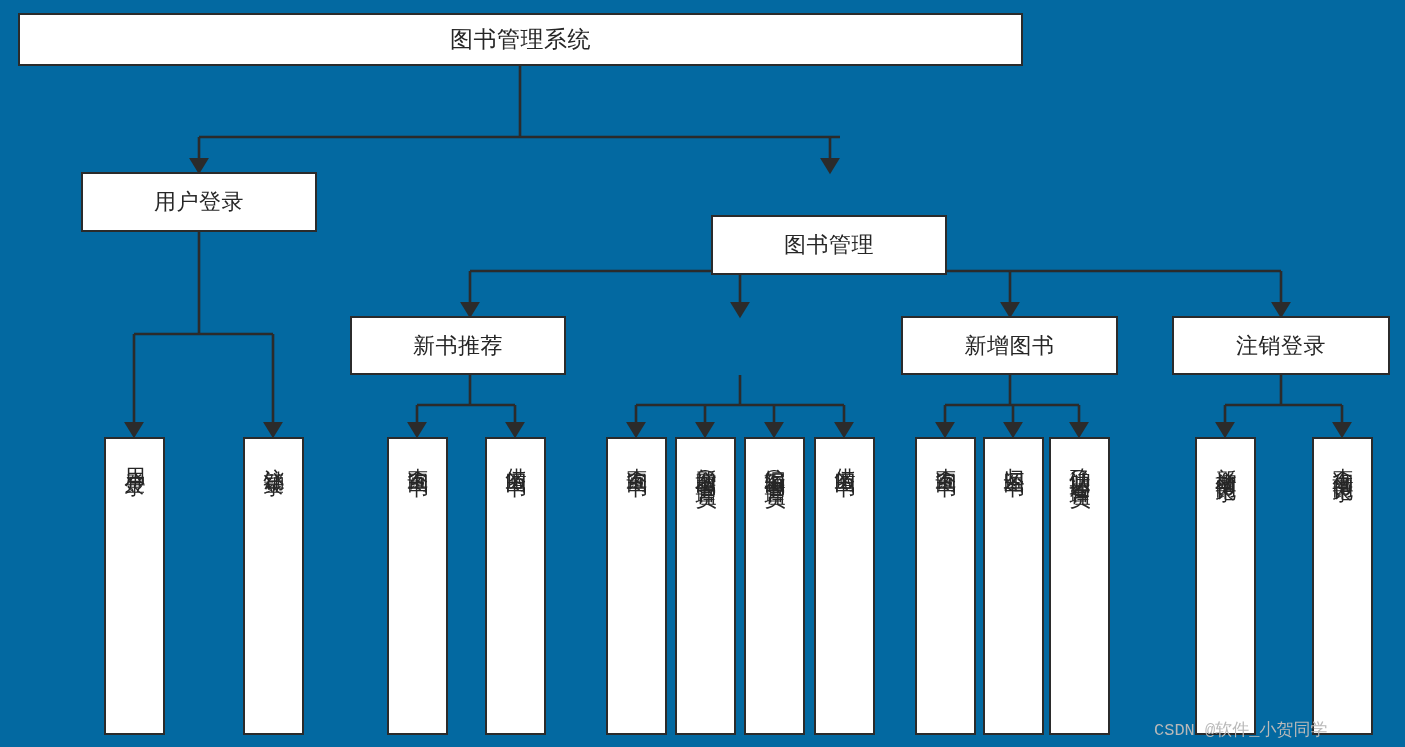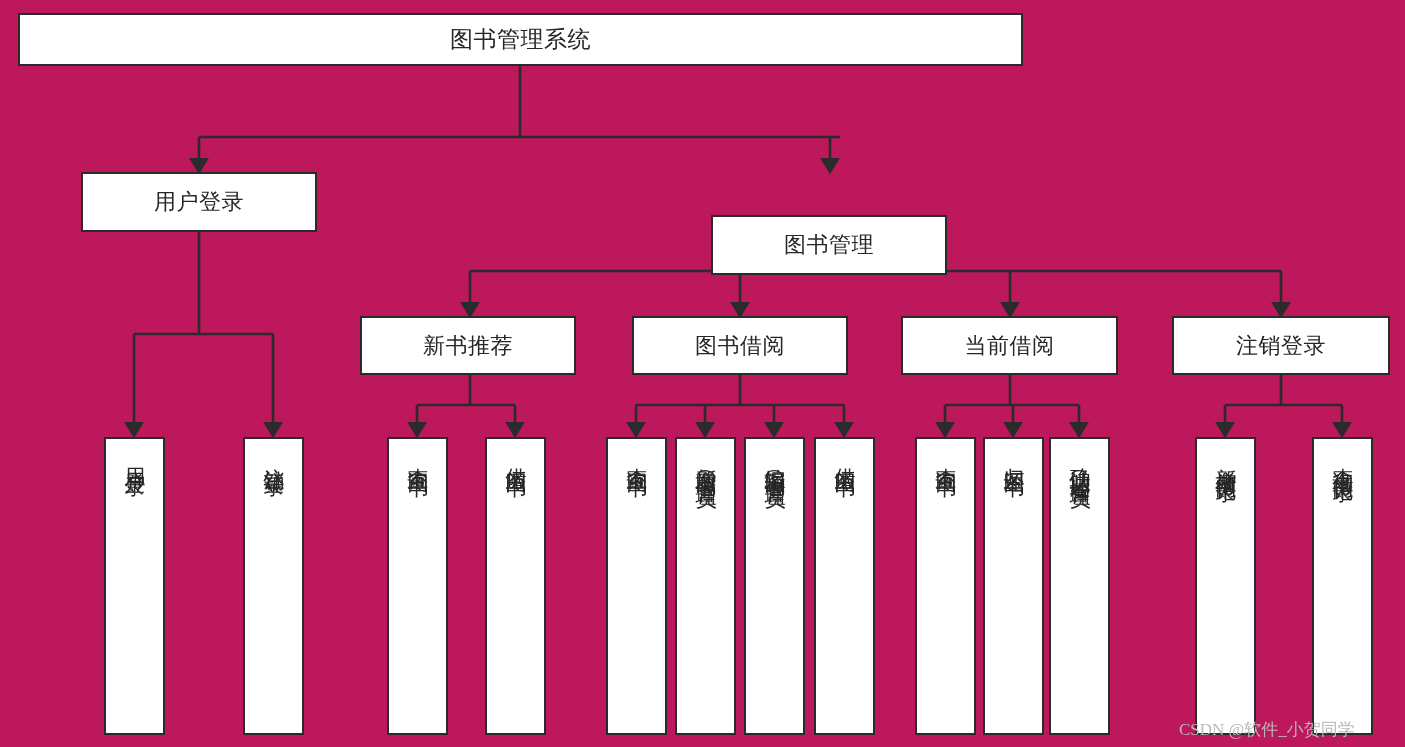--- a/index.html
+++ b/index.html
@@ -8,21 +8,21 @@
     padding: 0;
     background: #ffffff;
   }
   body {
     font-family: "DejaVu Sans", "Liberation Sans", sans-serif;
   }
   #diagram-root {
     position: relative;
     width: 1405px;
     height: 747px;
-    background: #be185d;
+    background: #0369a1;
     overflow: hidden;
   }
   #wire-layer {
     position: absolute;
     left: 0;
     top: 0;
     width: 1405px;
     height: 747px;
     pointer-events: none;
   }
@@ -60,26 +60,26 @@
   .node.leaf .node-label {
     writing-mode: vertical-rl;
     text-orientation: upright;
     font-size: 21px;
     line-height: 1;
     letter-spacing: 3px;
     white-space: nowrap;
   }
   #watermark {
     position: absolute;
-    left: 1179px;
+    left: 1154px;
     top: 718px;
     font-size: 17px;
     color: #b9b9b9;
     white-space: nowrap;
-    font-family: Liberation Serif, serif;
+    font-family: Liberation Mono, monospace;
   }
 </style>
 </head>
 <body>
 
 <div id="diagram-root">
 
   <svg id="wire-layer" viewBox="0 0 1405 747">
     <defs>
       <marker id="arrowhead" markerWidth="9" markerHeight="9" refX="3.2" refY="4.5" orient="auto" markerUnits="strokeWidth">
@@ -135,30 +135,27 @@
   </div>
 
   <div class="node horiz" style="left:81px; top:172px; width:236px; height:60px;">
     <span class="node-label">用户登录</span>
   </div>
 
   <div class="node horiz" style="left:711px; top:172px; width:236px; height:60px;margin-top:43px;">
     <span class="node-label">图书管理</span>
   </div>
 
-  <div class="node horiz" style="left:360px; top:316px; width:216px; height:59px;">
+  <div class="node horiz" style="left:350px; top:316px; width:216px; height:59px;">
     <span class="node-label">新书推荐</span>
   </div>
 
-  <div class="node horiz" style="left:632px; top:316px; width:216px; height:59px;">
-    <span class="node-label">图书借阅</span>
-  </div>
 
   <div class="node horiz" style="left:901px; top:316px; width:217px; height:59px;">
-    <span class="node-label">当前借阅</span>
+    <span class="node-label">新增图书</span>
   </div>
 
   <div class="node horiz" style="left:1172px; top:316px; width:218px; height:59px;">
     <span class="node-label">注销登录</span>
   </div>
 
   <div class="node leaf" style="left:104px; top:437px; width:61px; height:298px;">
     <span class="node-label">用户登录</span>
   </div>
   <div class="node leaf" style="left:243px; top:437px; width:61px; height:298px;">

